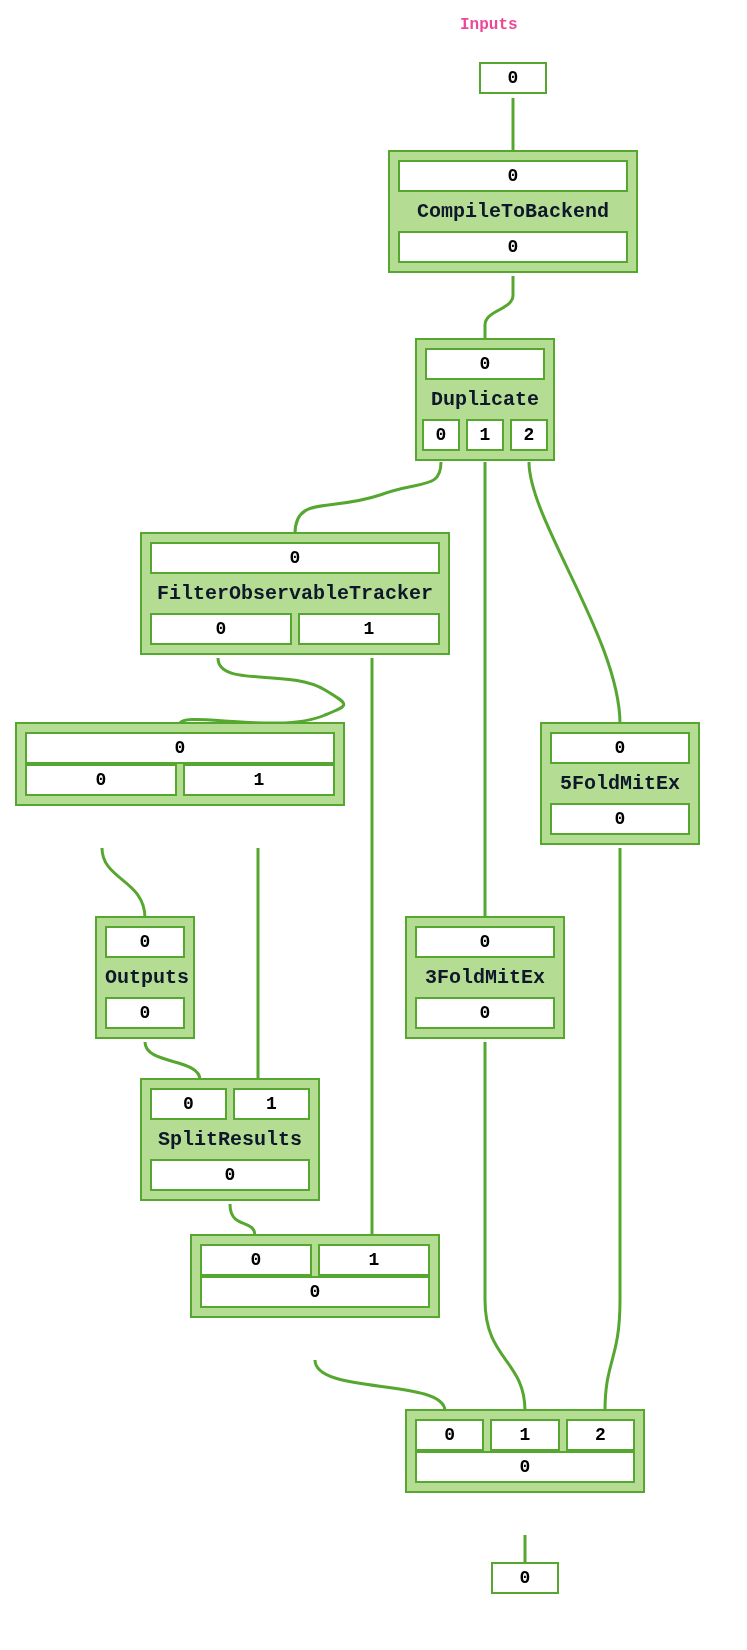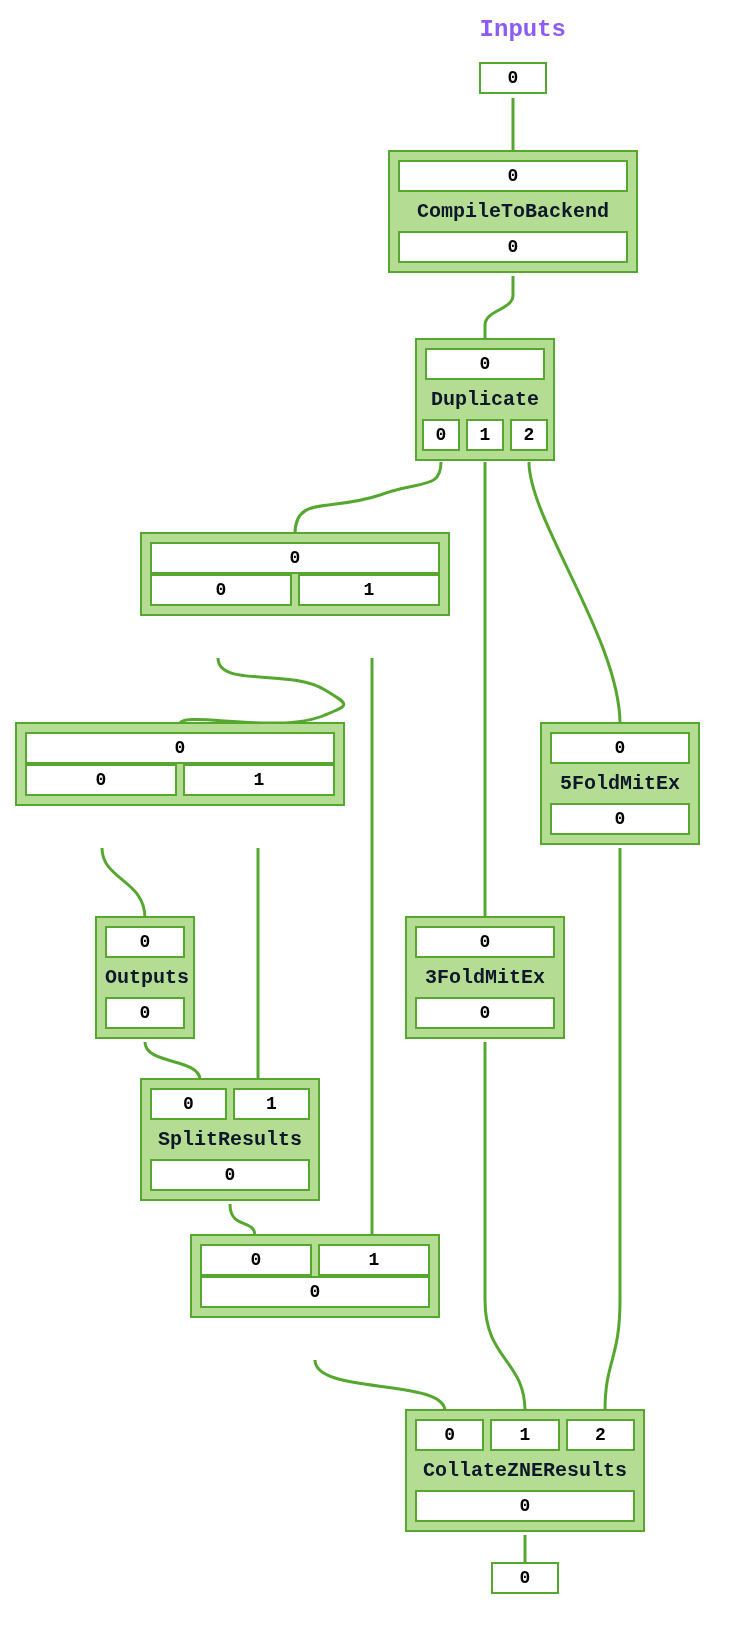--- a/index.html
+++ b/index.html
@@ -15,23 +15,23 @@
     height: 1650px;
   }
   svg.edges {
     position: absolute;
     top: 0;
     left: 0;
     pointer-events: none;
   }
   .title {
     position: absolute;
-    font-size: 24px;
-    color: #8b5cf6;
-    text-align: right;
+    font-size: 16px;
+    color: #ec4899;
+    text-align: left;
   }
   .node {
     position: absolute;
     background: #b4dd93;
     border: 2px solid #56a730;
     box-sizing: border-box;
     padding: 8px;
     text-align: center;
   }
   .node-label {
@@ -132,20 +132,21 @@
       <div class="port small">0</div>
       <div class="port small">1</div>
       <div class="port small">2</div>
     </div>
   </div>
 
   <div class="node" style="left:140px; top:532px; width:310px;">
     <div class="port-row">
         <div class="port">0</div>
       </div>
+    <div class="node-label">FilterObservableTracker</div>
     <div class="port-row">
       <div class="port">0</div>
       <div class="port">1</div>
     </div>
   </div>
 
   <div class="node" style="left:15px; top:722px; width:330px;">
     <div class="port-row">
         <div class="port">0</div>
       </div>
@@ -205,21 +206,20 @@
         <div class="port">0</div>
       </div>
   </div>
 
   <div class="node" style="left:405px; top:1409px; width:240px;">
     <div class="port-row">
       <div class="port">0</div>
       <div class="port">1</div>
       <div class="port">2</div>
     </div>
-    <div class="node-label">CollateZNEResults</div>
     <div class="port-row">
         <div class="port">0</div>
       </div>
   </div>
 
   <div class="endport" style="left:491px; top:1562px; width:68px;">0</div>
 
 </div>
 
 </body></html>

